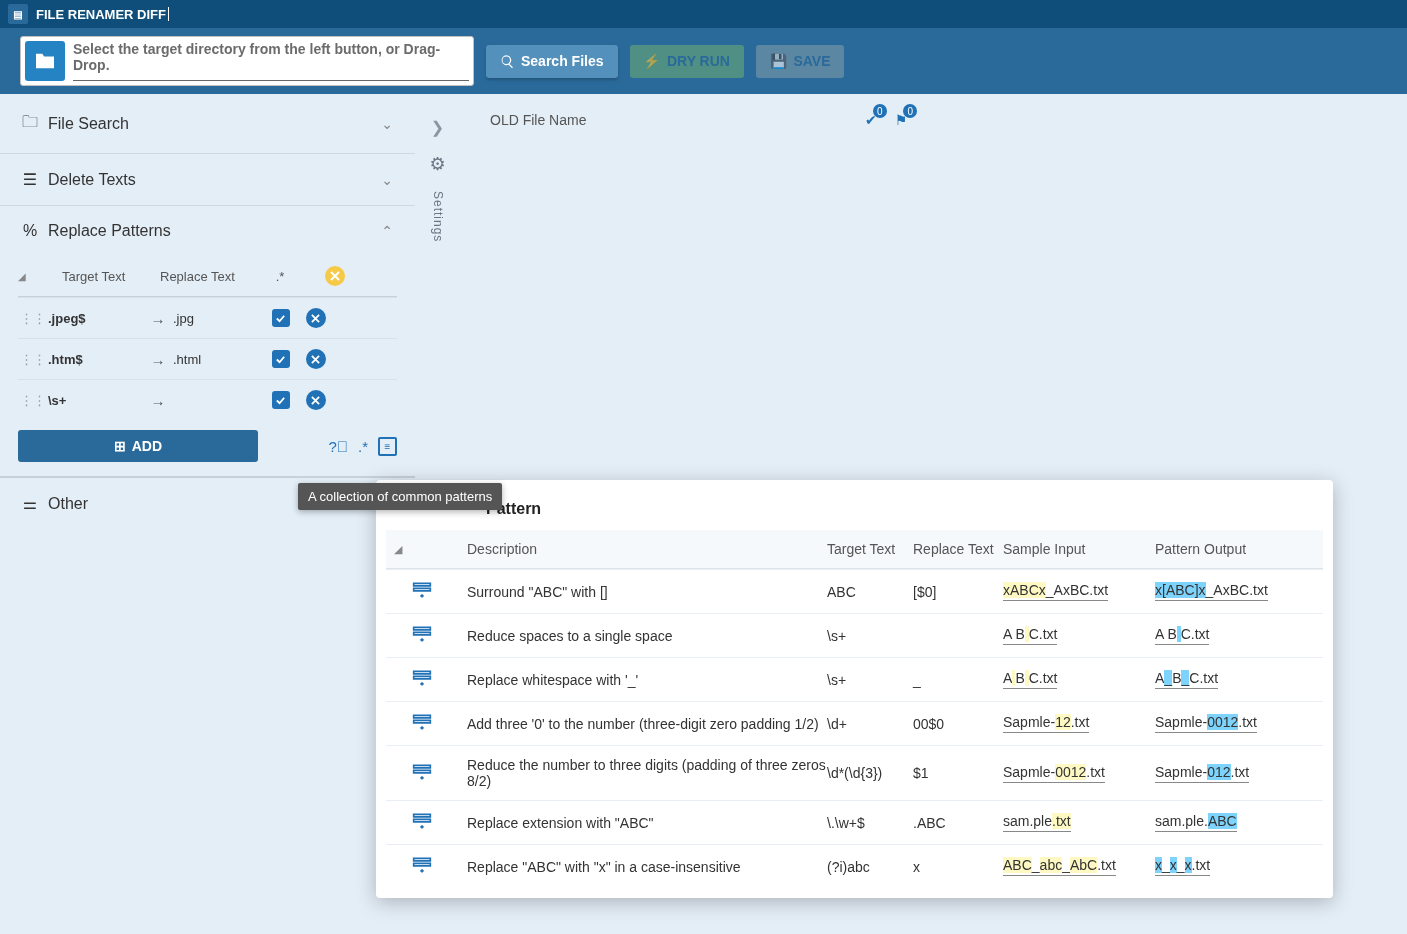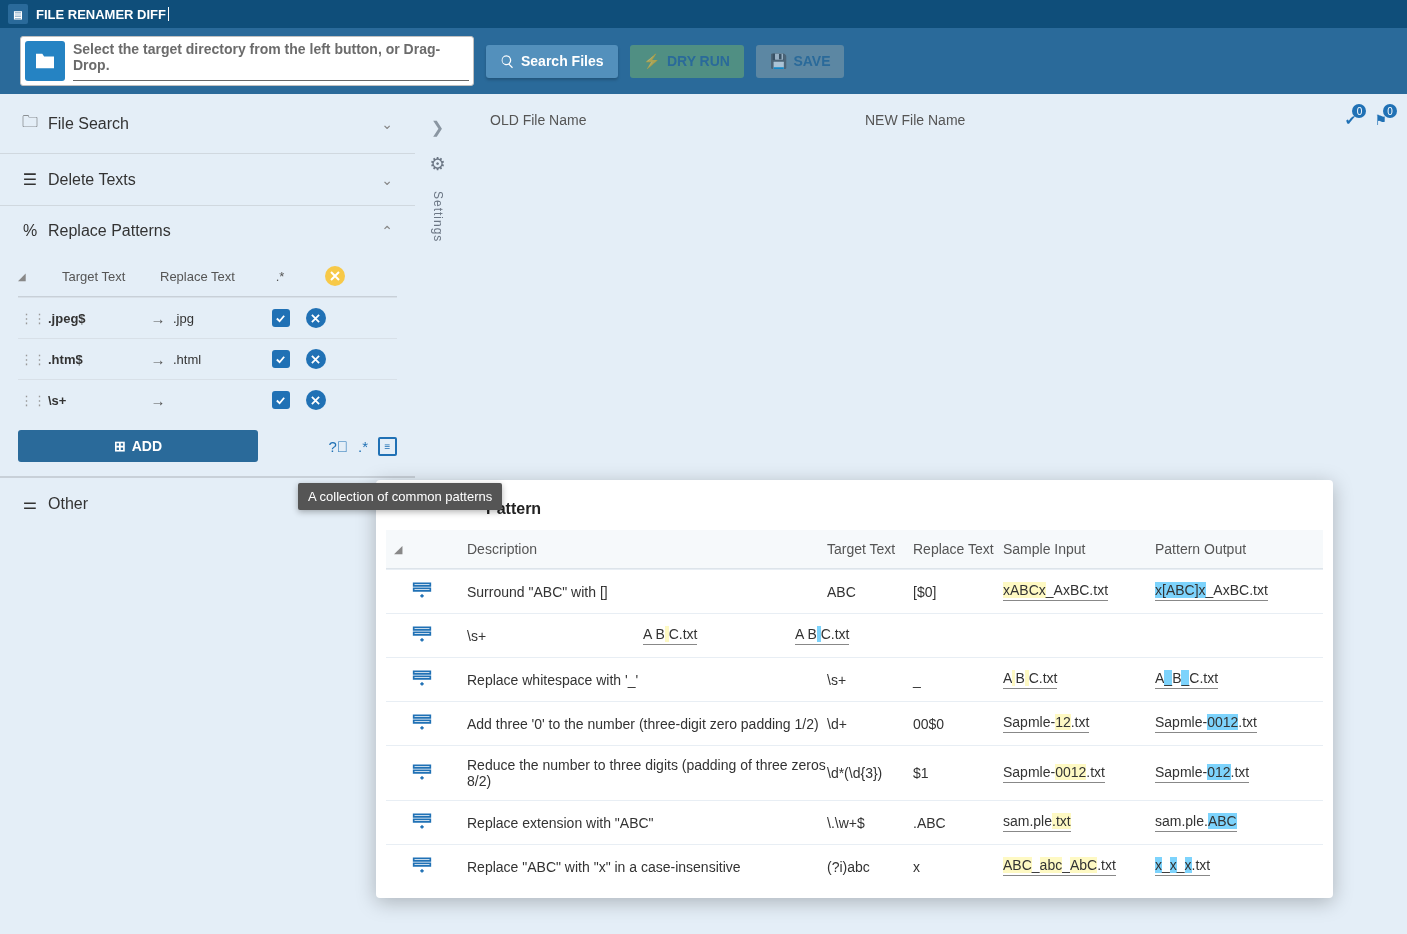--- a/index.html
+++ b/index.html
@@ -211,21 +211,20 @@
 
   <div class="midbar">
     <span style="color:#8a96a2">❯</span>
     <span class="gear">⚙</span>
     <span class="settings-label">Settings</span>
   </div>
 
   <div class="content">
     <div class="file-headers">
       <span class="fh-old">OLD File Name</span>
-      <span class="fh-new">NEW File Name</span>
       <div class="fh-actions">
         <span class="badge">✔<span class="count">0</span></span>
         <span class="badge">⚑<span class="count">0</span></span>
       </div>
     </div>
   </div>
 </div>
 
 <div class="tooltip">A collection of common patterns</div>
 
@@ -251,20 +250,21 @@
           <span class="pp-tgt">ABC</span>
           <span class="pp-rep">[$0]</span>
           <span class="pp-in"><span class="sample"><span class="hl-red">xABCx</span>_AxBC.txt</span></span>
           <span class="pp-out"><span class="sample"><span class="hl-green">x[ABC]x</span>_AxBC.txt</span></span>
         </div>
         <div class="pp-row">
           <span class="pp-tri"></span>
           <span class="pp-add add-icon-btn"><svg width="20" height="18" viewBox="0 0 24 20">
               <path d="M2 2h20v3H2zM2 8h20v3H2zM10 17h4M12 15v4" stroke="#2071b5" stroke-width="2" fill="none"></path>
             </svg></span>
+          <span class="pp-desc">Reduce spaces to a single space</span>
           <span class="pp-tgt">\s+</span>
           <span class="pp-rep"></span>
           <span class="pp-in"><span class="sample">A B<span class="hl-red">   </span>C.txt</span></span>
           <span class="pp-out"><span class="sample">A B<span class="hl-green"> </span>C.txt</span></span>
         </div>
         <div class="pp-row">
           <span class="pp-tri"></span>
           <span class="pp-add add-icon-btn"><svg width="20" height="18" viewBox="0 0 24 20">
               <path d="M2 2h20v3H2zM2 8h20v3H2zM10 17h4M12 15v4" stroke="#2071b5" stroke-width="2" fill="none"></path>
             </svg></span>

